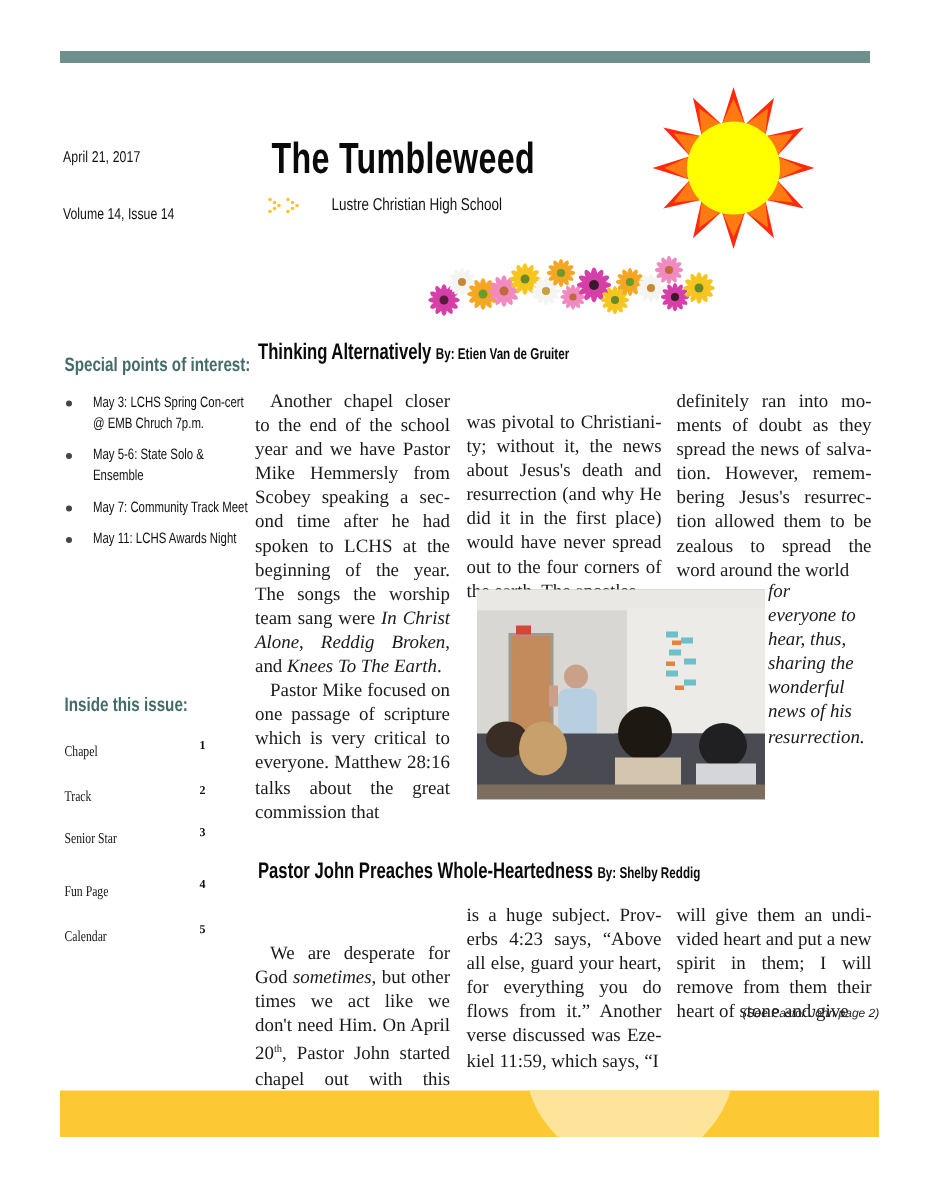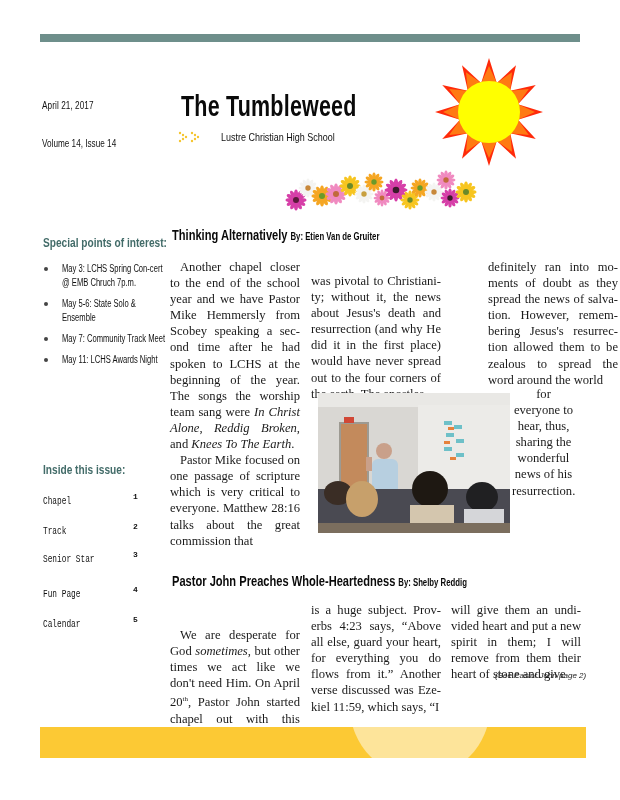--- a/index.html
+++ b/index.html
@@ -14,21 +14,21 @@
   .sun { left: 434px; top: 57px; width: 110px; height: 110px; }
   .flowers { left: 278px; top: 168px; width: 200px; height: 44px; }
 
   .sp-title { left: 43px; top: 235px; font-size: 13px; font-weight: bold; color: #436c69; font-family: "Liberation Sans", sans-serif; transform: scaleX(0.78); transform-origin: left; }
   .sp-list { left: 42px; top: 262px; width: 120px; margin: 0; padding: 0; list-style: none; }
   .sp-list li { position: relative; padding-left: 20px; font-size: 10px; line-height: 14px; margin-bottom: 7px; font-family: "Liberation Sans", sans-serif; }
   .sp-list li .txt { display: inline-block; width: 140px; transform: scaleX(0.76); transform-origin: left; }
   .sp-list li .dot { position: absolute; left: 2px; top: 5px; width: 4px; height: 4px; border-radius: 50%; background: #444; }
 
   .ins-title { left: 43px; top: 462px; font-size: 13px; font-weight: bold; color: #436c69; font-family: "Liberation Sans", sans-serif; transform: scaleX(0.78); transform-origin: left; }
-  .ins-row { left: 43px; width: 100px; height: 14px; font-size: 10px; font-family: Liberation Mono, monospace; }
+  .ins-row { left: 43px; width: 100px; height: 14px; font-size: 10px; font-family: Liberation Serif, serif; }
   .ins-row .lbl { position: absolute; left: 0; top: 0; transform: scaleX(0.78); transform-origin: left; white-space: nowrap; }
   .ins-row .pg { position: absolute; left: 90px; top: -4px; font-size: 8px; font-weight: bold; }
 
   .art-head { font-family: "Liberation Sans", sans-serif; font-weight: bold; font-size: 15px; transform: scaleX(0.74); transform-origin: left; white-space: nowrap; color: #0a0a0a; }
   .art-head .by { font-size: 10.5px; margin-left: 4px; }
   .col { font-size: 12.6px; line-height: 16.1px; text-align: justify; width: 130px; color: #1a1a1a; }
   .col p { margin: 0; text-indent: 10px; }
   .col p.cont { text-indent: 0; }
   .photo { left: 318px; top: 393px; width: 192px; height: 140px; background: #b9b5b0; overflow: hidden; }
   .see { left: 495px; top: 671px; font-size: 8px; font-style: italic; font-family: "Liberation Sans", sans-serif; color: #222; }
@@ -329,24 +329,24 @@
 
 <div class="abs art-head" style="left:172px; top:226px;"><span>Thinking Alternatively</span><span class="by">By: Etien Van de Gruiter</span></div>
 
 <div class="abs col" style="left:170px; top:259px;">
   <p><span>Another chapel closer to the end of the school year and we have Pastor Mike Hemmersly from Scobey speaking a sec-ond time after he had spoken to LCHS at the beginning of the year. The songs the worship team sang were </span><i>In Christ Alone</i><span>, </span><i>Reddig Broken</i><span>, and </span><i>Knees To The Earth</i><span>.</span></p>
   <p>Pastor Mike focused on one passage of scripture which is very critical to everyone. Matthew 28:16 talks about the great commission that</p>
 </div>
 <div class="abs col" style="left:311px; top:273px;">
   <p class="cont">was pivotal to Christiani-ty; without it, the news about Jesus's death and resurrection (and why He did it in the first place) would have never spread out to the four corners of the earth. The apostles</p>
 </div>
-<div class="abs col" style="left:451px; top:259px;margin-left:37px;">
+<div class="abs col" style="left:451px; top:259px;">
   <p class="cont">definitely ran into mo-ments of doubt as they spread the news of salva-tion. However, remem-bering Jesus's resurrec-tion allowed them to be zealous to spread the word around the world</p>
 </div>
-<div class="abs col" style="left:512px; top:386px; width:63px; text-align:center;">
+<div class="abs col" style="left:512px; top:386px; width:63px; text-align:left;font-style:italic;">
   <p class="cont">for everyone to hear, thus, sharing the wonderful news of his resurrection.</p>
 </div>
 
 <div class="abs photo">
   <svg width="192" height="140" viewBox="0 0 192 140">
     <rect x="0" y="0" width="192" height="140" fill="#d9d7d3"></rect>
     <rect x="0" y="0" width="192" height="14" fill="#e9e8e5"></rect>
     <rect x="100" y="12" width="92" height="85" fill="#ecebe8"></rect>
     <rect x="22" y="30" width="28" height="80" fill="#c38a5c" stroke="#9d9a92" stroke-width="2"></rect>
     <rect x="26" y="24" width="10" height="6" fill="#d14836"></rect>

